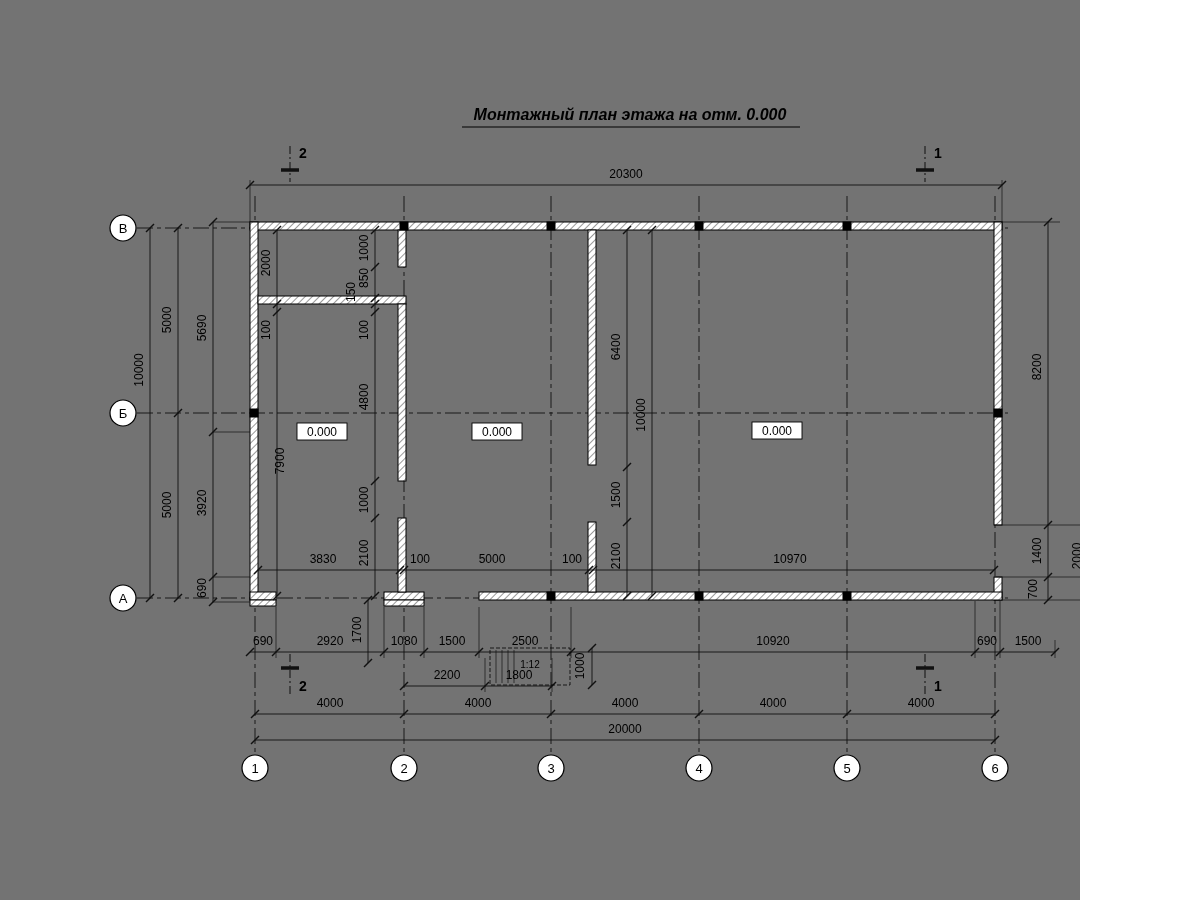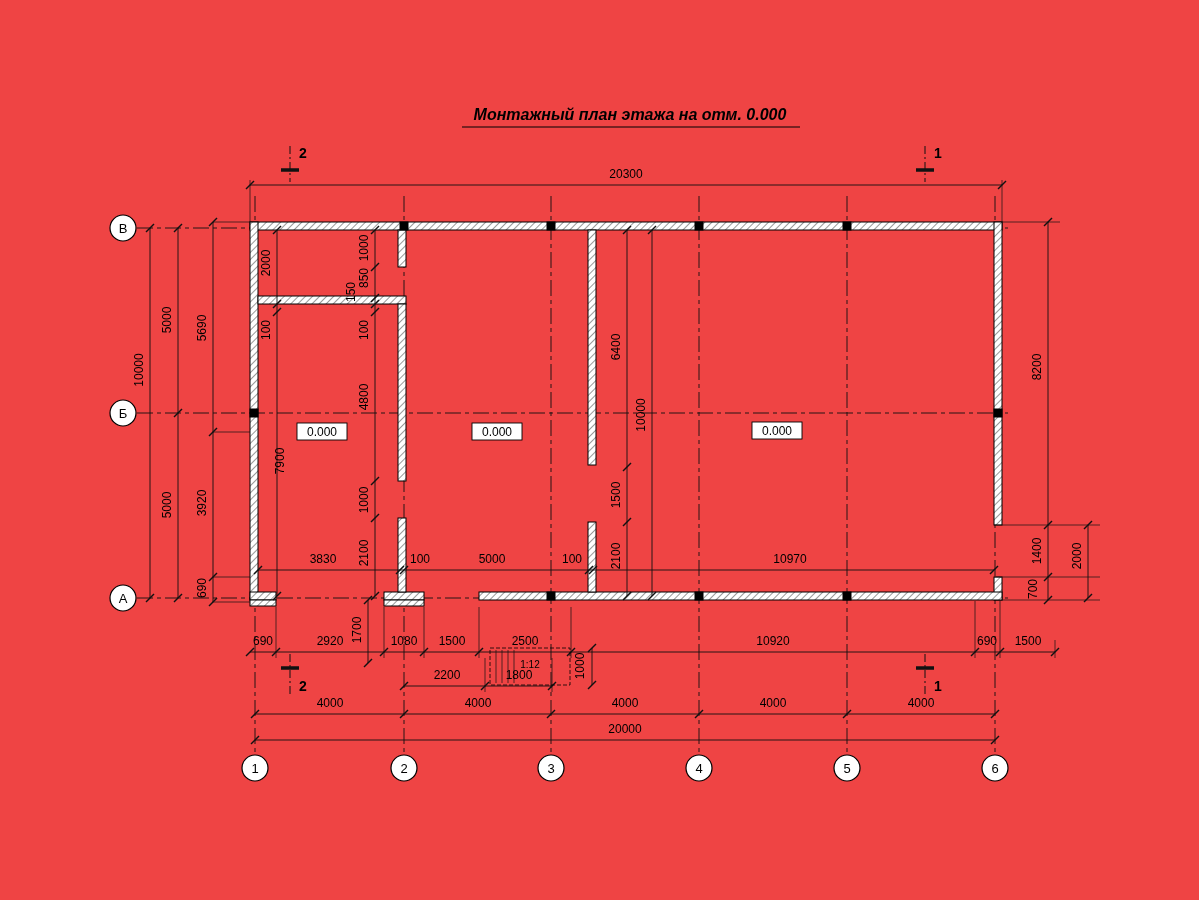--- a/index.html
+++ b/index.html
@@ -1,16 +1,16 @@
 <!DOCTYPE html>
 <html><head>
 <meta charset="utf-8">
 <style>
   html,body{margin:0;padding:0;background:#fff;}
-  .page{position:relative;width:1199px;height:900px;background:#ef4444;overflow:hidden;}
+  .page{position:relative;width:1080px;height:900px;background:#737373;overflow:hidden;}
   svg text{font-family:"Liberation Sans","DejaVu Sans",sans-serif;fill:#000;}
 </style>
 </head>
 <body>
 
 <div class="page">
   <svg id="plan" width="1200" height="900" viewBox="0 0 1200 900">
     <defs>
       <pattern id="hatch" width="5" height="5" patternUnits="userSpaceOnUse" patternTransform="rotate(45)">
         <rect width="5" height="5" fill="#fff"></rect>

